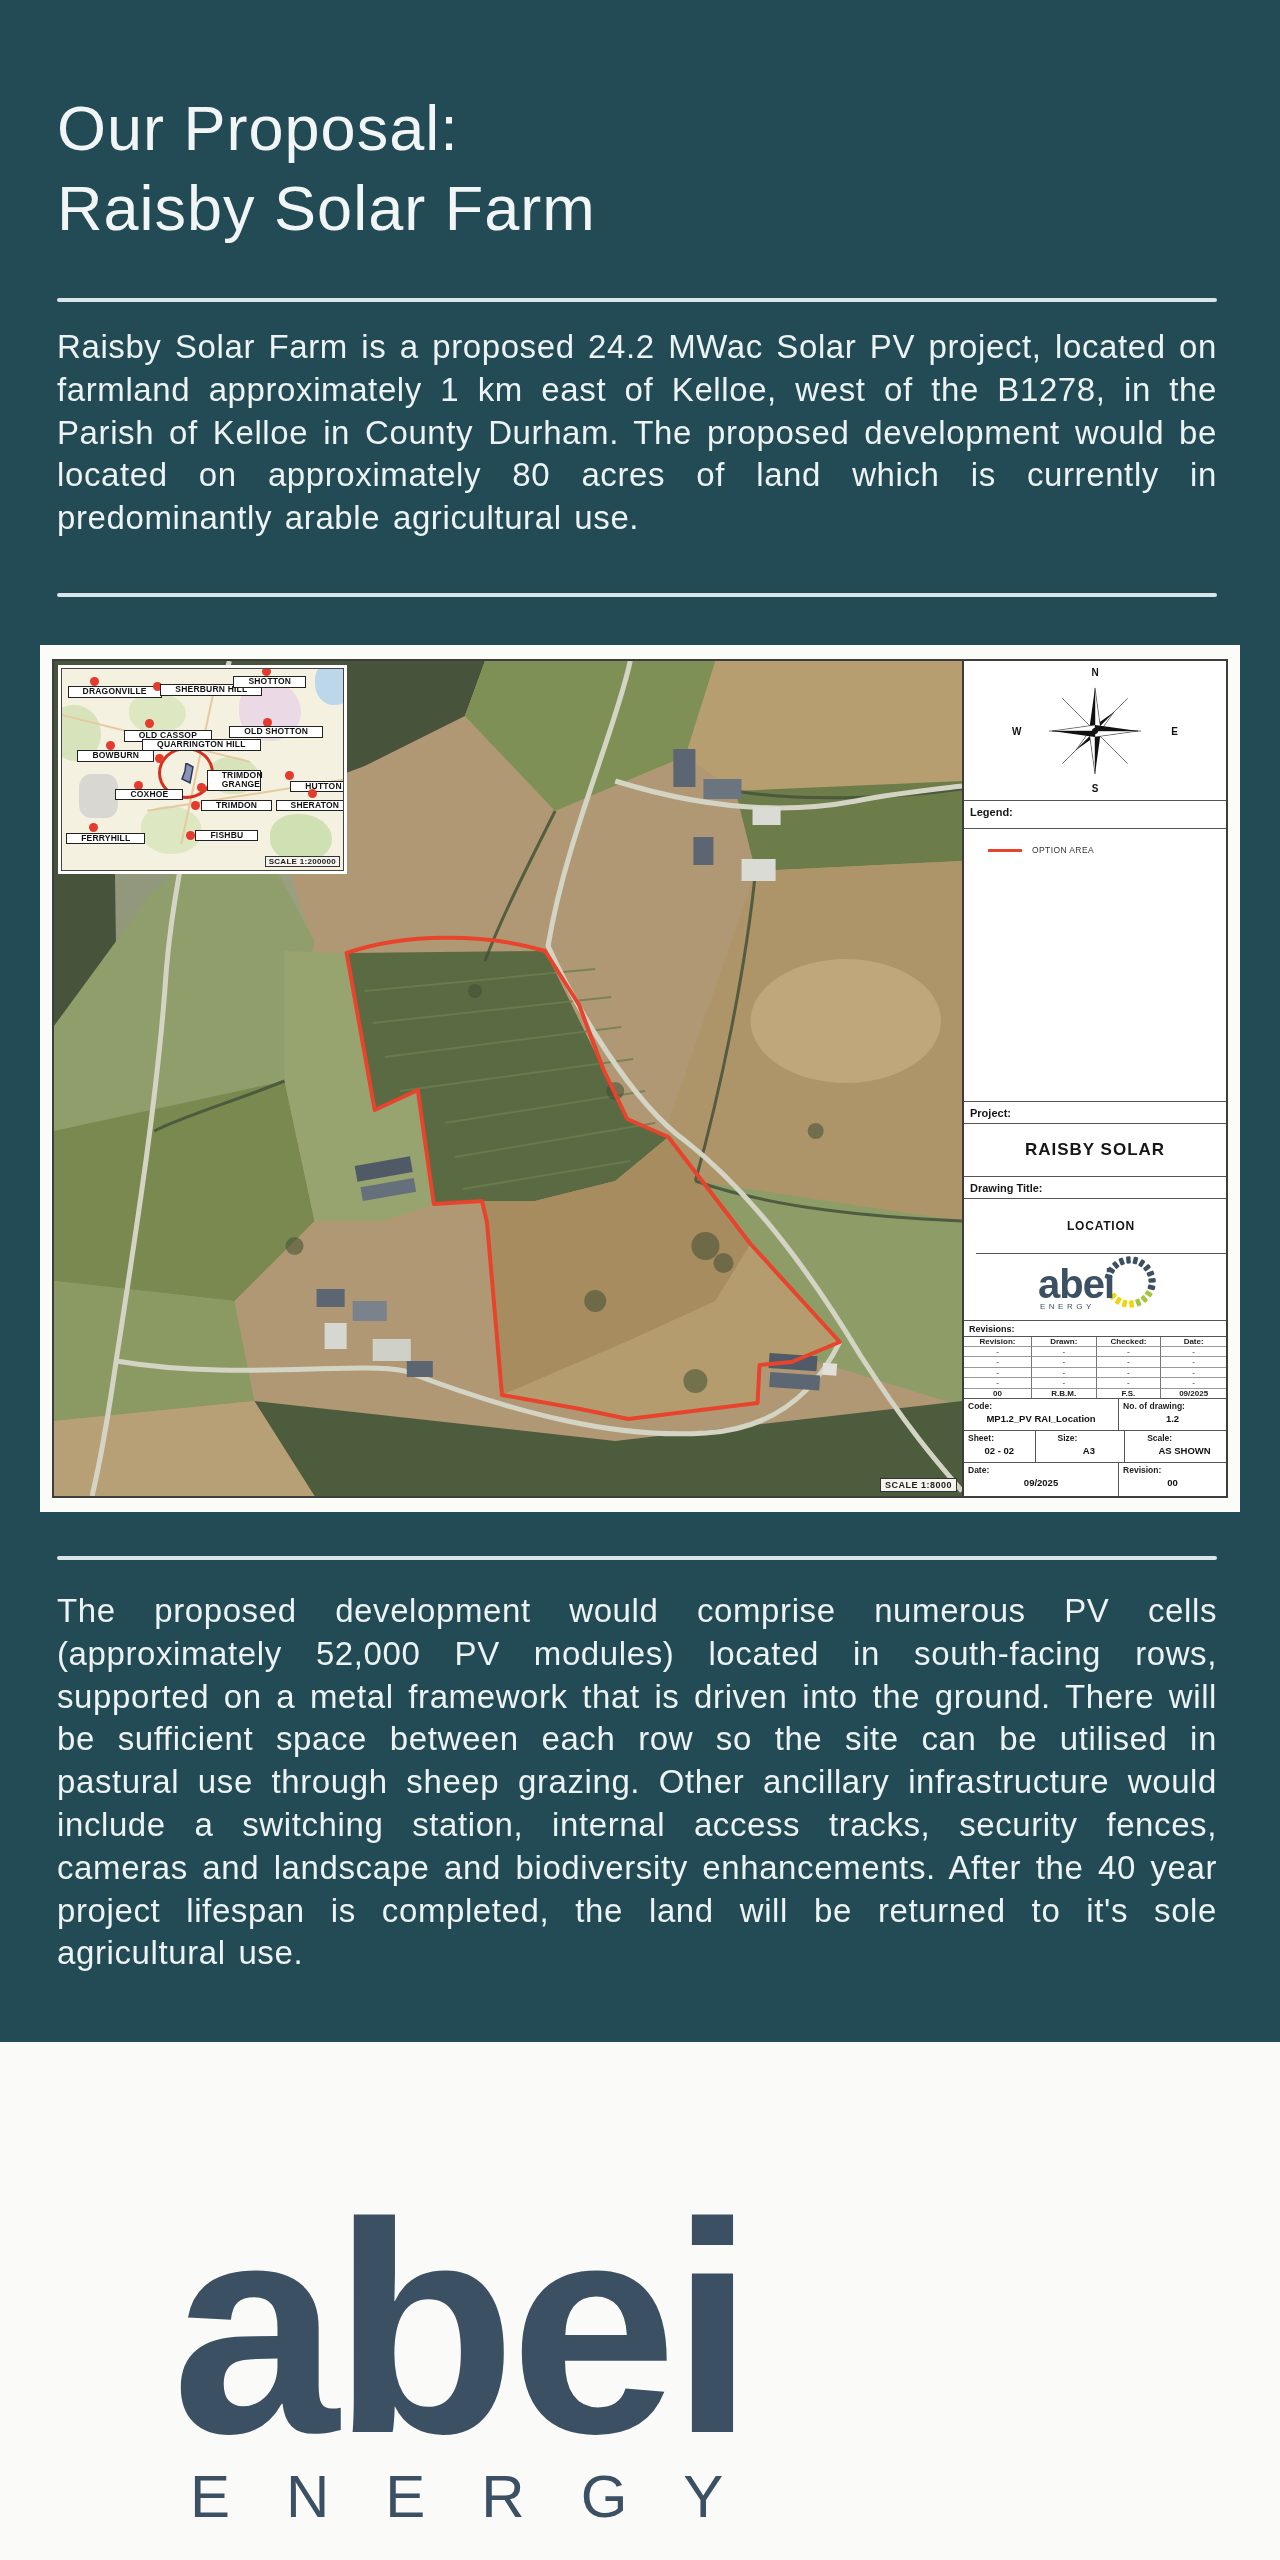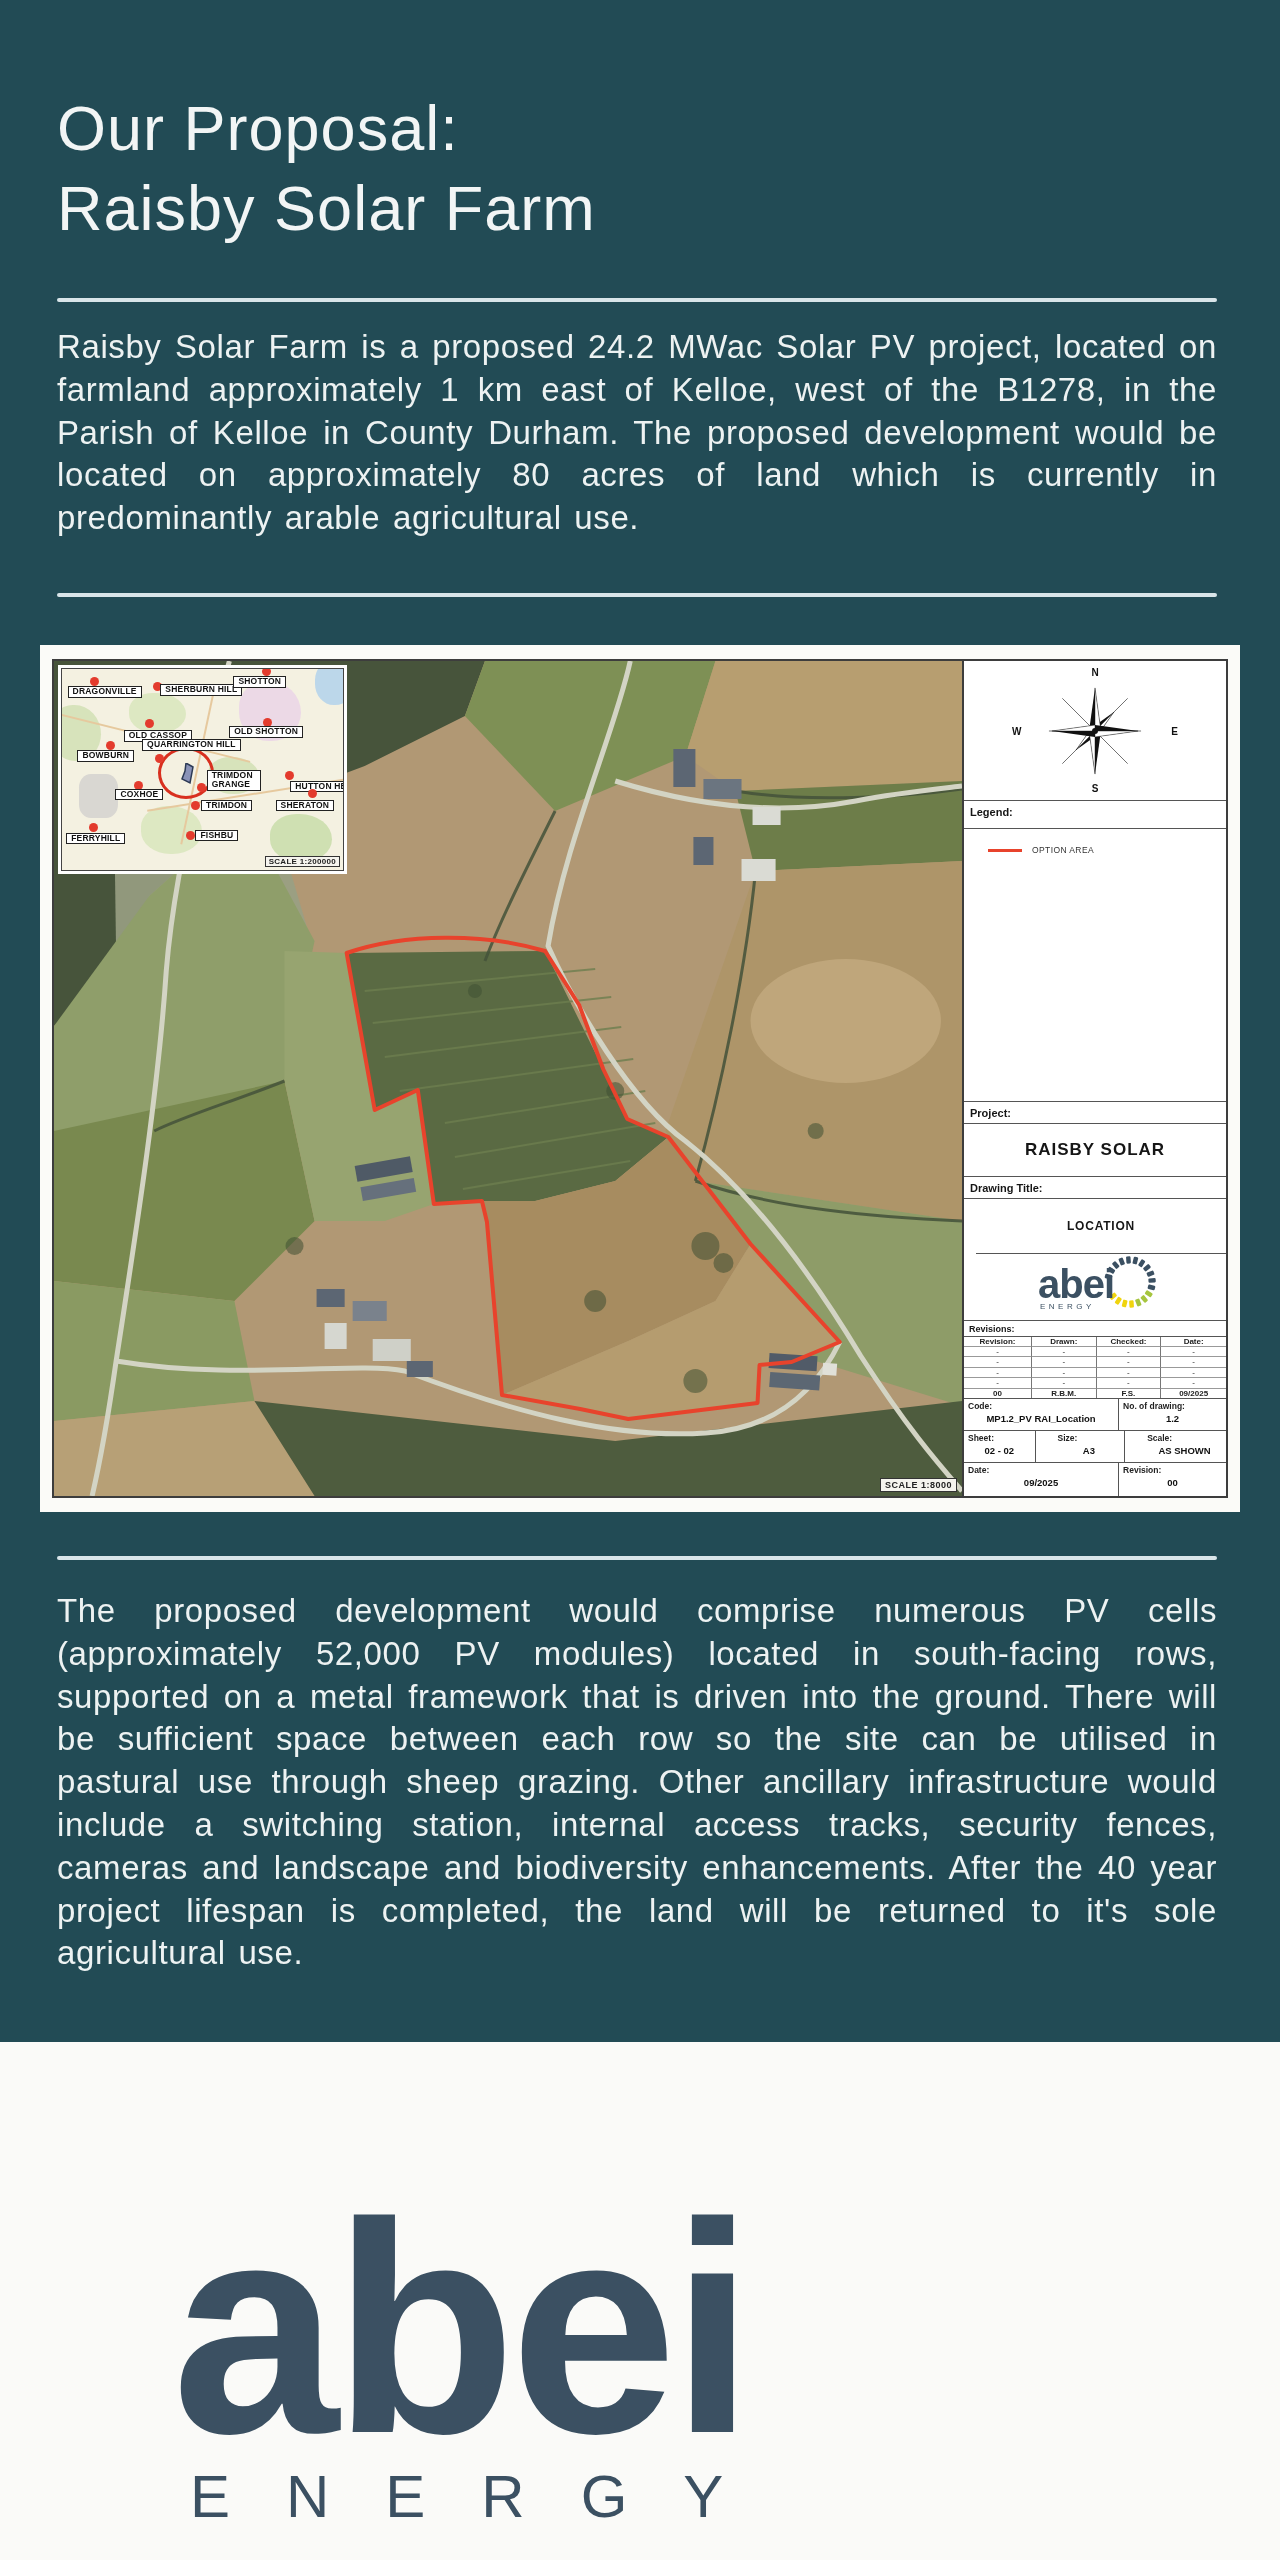--- a/index.html
+++ b/index.html
@@ -57,21 +57,21 @@
   }
   .inset-map {
     position:relative; width:100%; height:100%;
     background:#f4f1e1; border:1px solid #444; overflow:hidden;
   }
   .blob { position:absolute; border-radius:45% 55% 50% 50%; }
   .iroad { position:absolute; height:2px; background:#e7c9 ; background:#e6c99e; }
   .town-dot { position:absolute; width:9px; height:9px; border-radius:50%; background:#e33b2d; }
   .town-label {
     position:absolute; background:#fff; border:1px solid #222; color:#111;
-    font-size:8.5px; font-weight:bold; line-height:9.5px; padding:0 4px;
+    font-size:8.5px; font-weight:bold; line-height:9.5px; padding:0 14px;
     white-space:nowrap; letter-spacing:0.2px;
   }
   .town-label.wrap { white-space:normal; width:54px; }
   #site-circle {
     position:absolute; left:96px; top:78px; width:56px; height:52px;
     border:3px solid #d8301f; border-radius:50%;
   }
   #site-poly { position:absolute; left:118px; top:94px; }
   #inset-scale {
     position:absolute; right:3px; bottom:3px; background:#f5f4ee;

